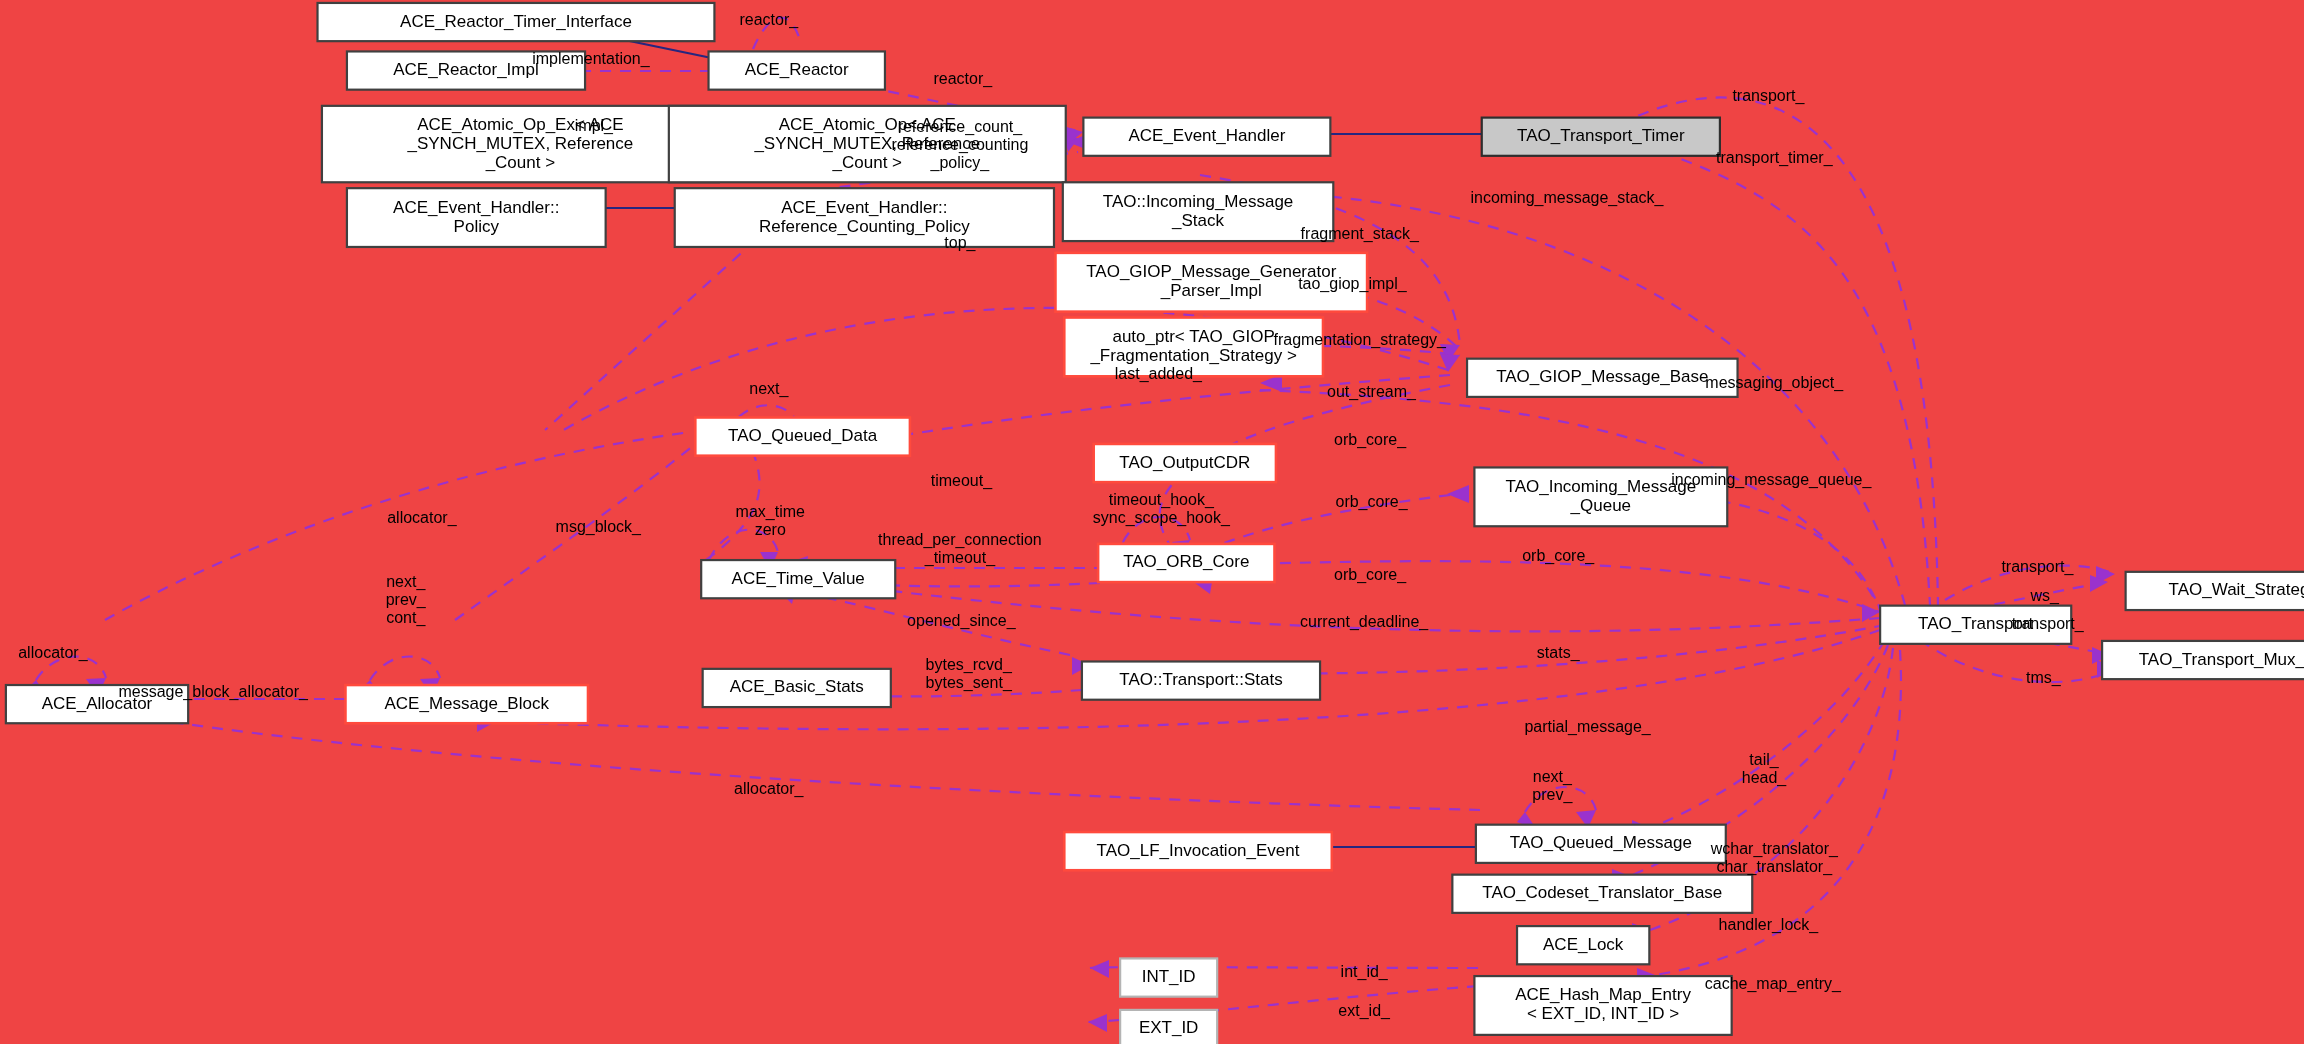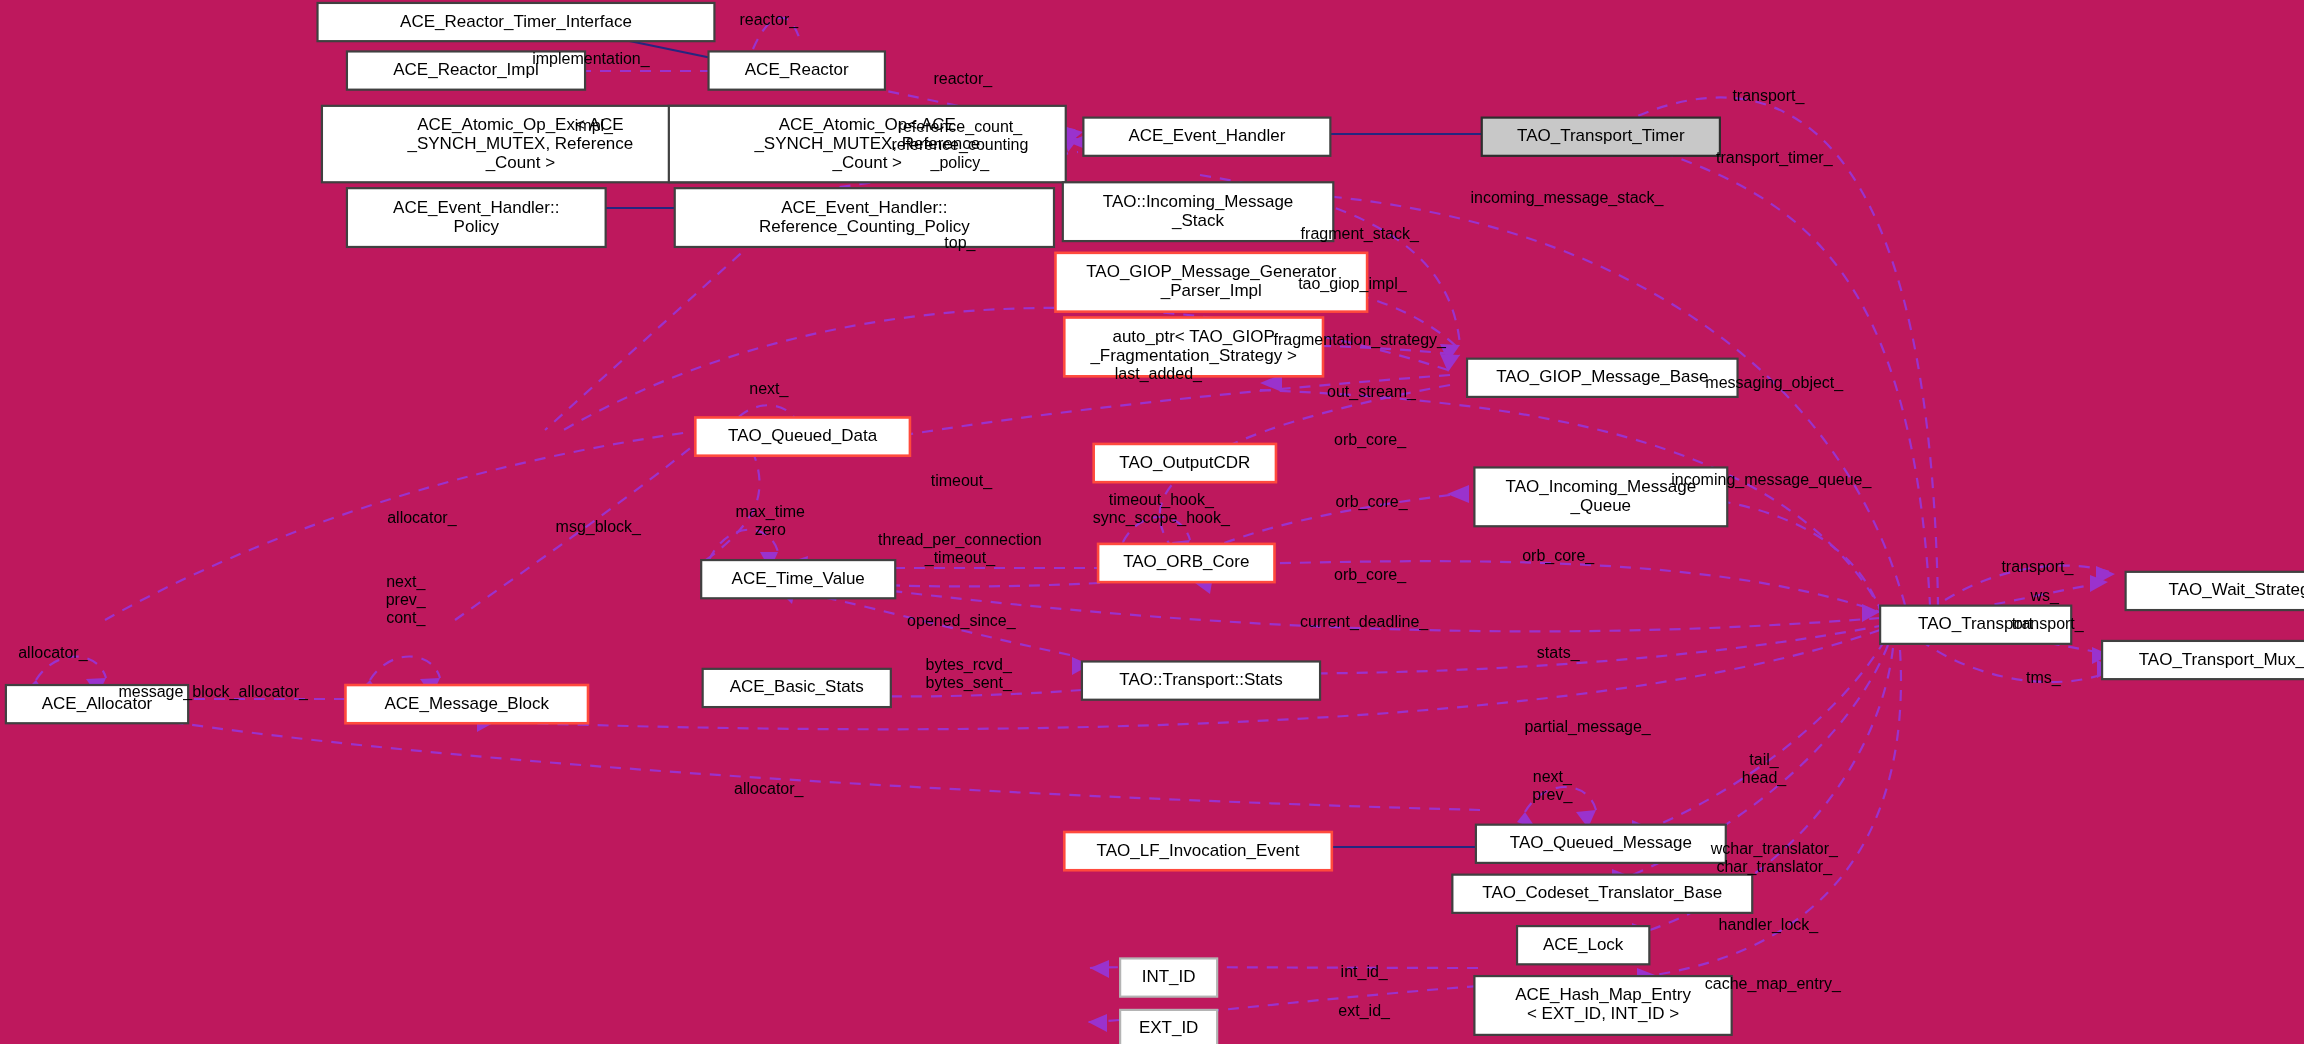--- a/index.html
+++ b/index.html
@@ -4,21 +4,21 @@
 <style>
   html, body {
     margin: 0;
     padding: 0;
     background: #ffffff;
   }
   #diagram-root {
     position: relative;
     width: 2304px;
     height: 1044px;
-    background: #be185d;
+    background: #ef4444;
     font-family: "Liberation Sans", sans-serif;
     overflow: hidden;
   }
   svg#graph {
     position: absolute;
     left: 0;
     top: 0;
     width: 2304px;
     height: 1044px;
   }

